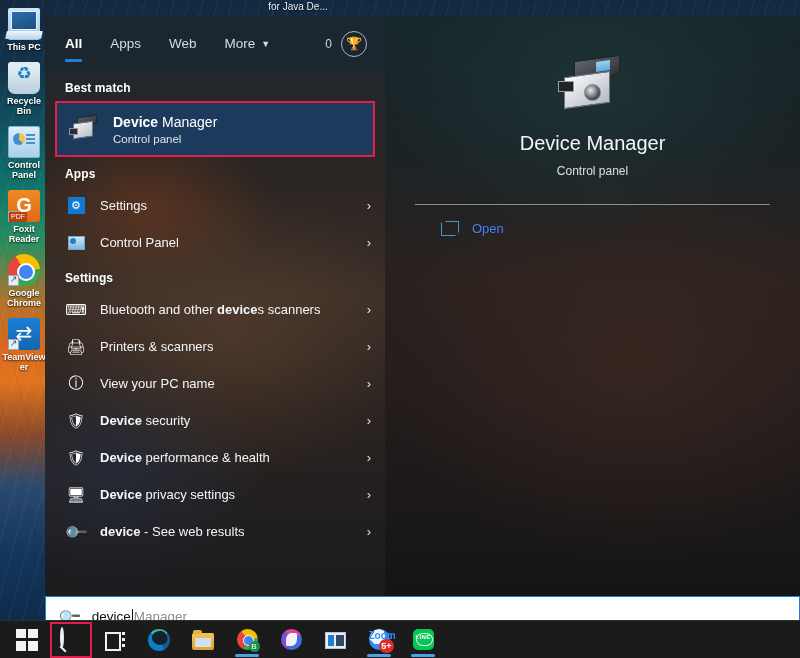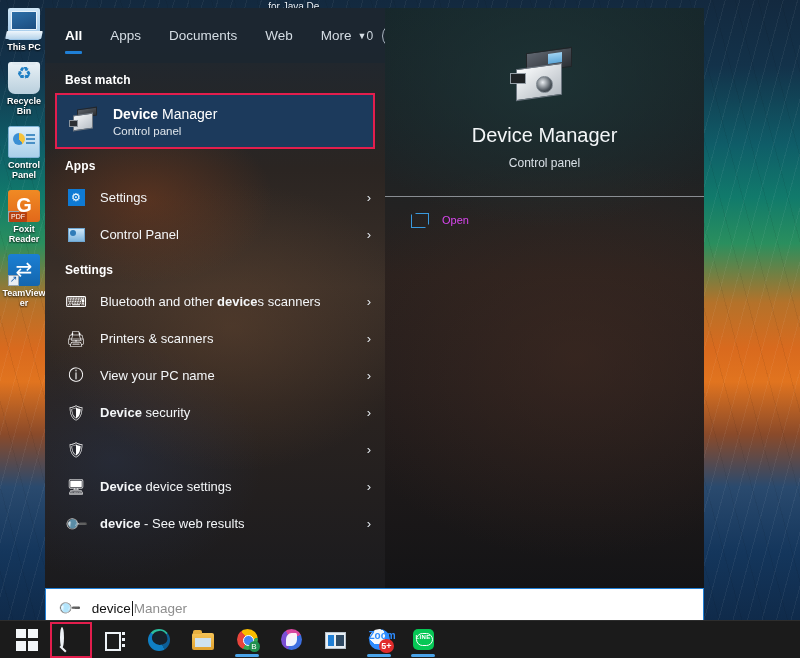--- a/index.html
+++ b/index.html
@@ -107,21 +107,21 @@
     position:absolute; left:0; bottom:0; width:11px; height:11px;
     background:#e9eef3; border:1px solid #9aa7b2;
   }
   .shortcut-arrow::before {
     content:"\2197"; position:absolute; inset:-2px 0 0 0; color:#1a5fa8;
     font-size:9px; text-align:center; line-height:11px; text-shadow:none;
   }
 
   
   #search-panel {
-    position: absolute; left: 45px; top: 8px; width: 659px; height: 620px;
+    position: absolute; left: 45px; top: 16px; width: 755px; height: 620px;
     z-index: 10; display: flex; flex-direction: column;
     background: #1f1f1f;
   }
   #panel-body { flex: 1; display: flex; min-height: 0; }
 
   
   #results-col {
     width: 340px; background: #202124;
     display: flex; flex-direction: column;
     position: relative; overflow: hidden;
@@ -276,21 +276,21 @@
     width: 17px; height: 15px; position: relative; flex: none;
   }
   .open-ico::before {
     content:""; position:absolute; left:0; bottom:0; width:13px; height:12px;
     border: 1.6px solid #3a9ade; border-top-color: transparent; border-right-color: transparent;
   }
   .open-ico::after {
     content:""; position:absolute; left:4px; top:0; width:12px; height:10px;
     border: 1.6px solid #3a9ade; border-bottom-color: transparent; border-left-color: transparent;
   }
-  .pv-action-label { font-size: 11px; color: #d946ef; }
+  .pv-action-label { font-size: 13px; color: #3b82f6; }
 
   
   #search-bar {
     height: 40px; background: #ffffff; border: 1px solid #1f7fd6;
     display: flex; align-items: center; padding: 0 14px; gap: 13px;
   }
   .sb-icon { font-size: 15px; color: #2b2b2b; transform: rotate(-45deg); display:inline-block; }
   .sb-text { font-size: 13.5px; color: #111; display: flex; align-items: center; }
   .sb-typed { color: #111; }
   .sb-caret {
@@ -436,20 +436,26 @@
   </div>
   <div class="desk-icon">
     <span class="glyph ico-cpl"></span>
     <span class="di-label">Control Panel</span>
   </div>
   <div class="desk-icon">
     <span class="glyph ico-foxit">
       <span class="shortcut-arrow"></span>
     </span>
     <span class="di-label">Foxit Reader</span>
+  </div>
+  <div class="desk-icon">
+    <span class="glyph ico-chrome">
+      <span class="shortcut-arrow"></span>
+    </span>
+    <span class="di-label">Google Chrome</span>
   </div>
   <div class="desk-icon">
     <span class="glyph ico-tv">
       <span class="shortcut-arrow"></span>
     </span>
     <span class="di-label">TeamViewer</span>
   </div>
 </div>
 
 <div id="search-panel">
@@ -458,23 +464,20 @@
 
     <div id="results-col">
 
       <div id="tabs-row">
         <div class="tabs-left">
           <div class="tab active">
             <span>All</span>
           </div>
           <div class="tab">
             <span>Apps</span>
-          </div>
-          <div class="tab">
-            <span>Documents</span>
           </div>
           <div class="tab">
             <span>Web</span>
           </div>
           <div class="tab">
             <span>More</span>
             <span class="caret">▼</span>
           </div>
         </div>
 
@@ -553,27 +556,30 @@
         <div class="row">
           <span class="row-icon">🛡</span>
           <span class="row-label">
             <span></span><b>Device</b><span> security</span>
           </span>
           <span class="row-chevron">›</span>
         </div>
 
         <div class="row">
           <span class="row-icon">🛡</span>
+          <span class="row-label">
+            <span></span><b>Device</b><span> performance &amp; health</span>
+          </span>
           <span class="row-chevron">›</span>
         </div>
 
         <div class="row">
           <span class="row-icon">🖥</span>
           <span class="row-label">
-            <span></span><b>Device</b><span> device settings</span>
+            <span></span><b>Device</b><span> privacy settings</span>
           </span>
           <span class="row-chevron">›</span>
         </div>
 
 
         <div class="row">
           <span class="row-icon">
             <span class="sb-icon">🔍</span>
           </span>
           <span class="row-label">

